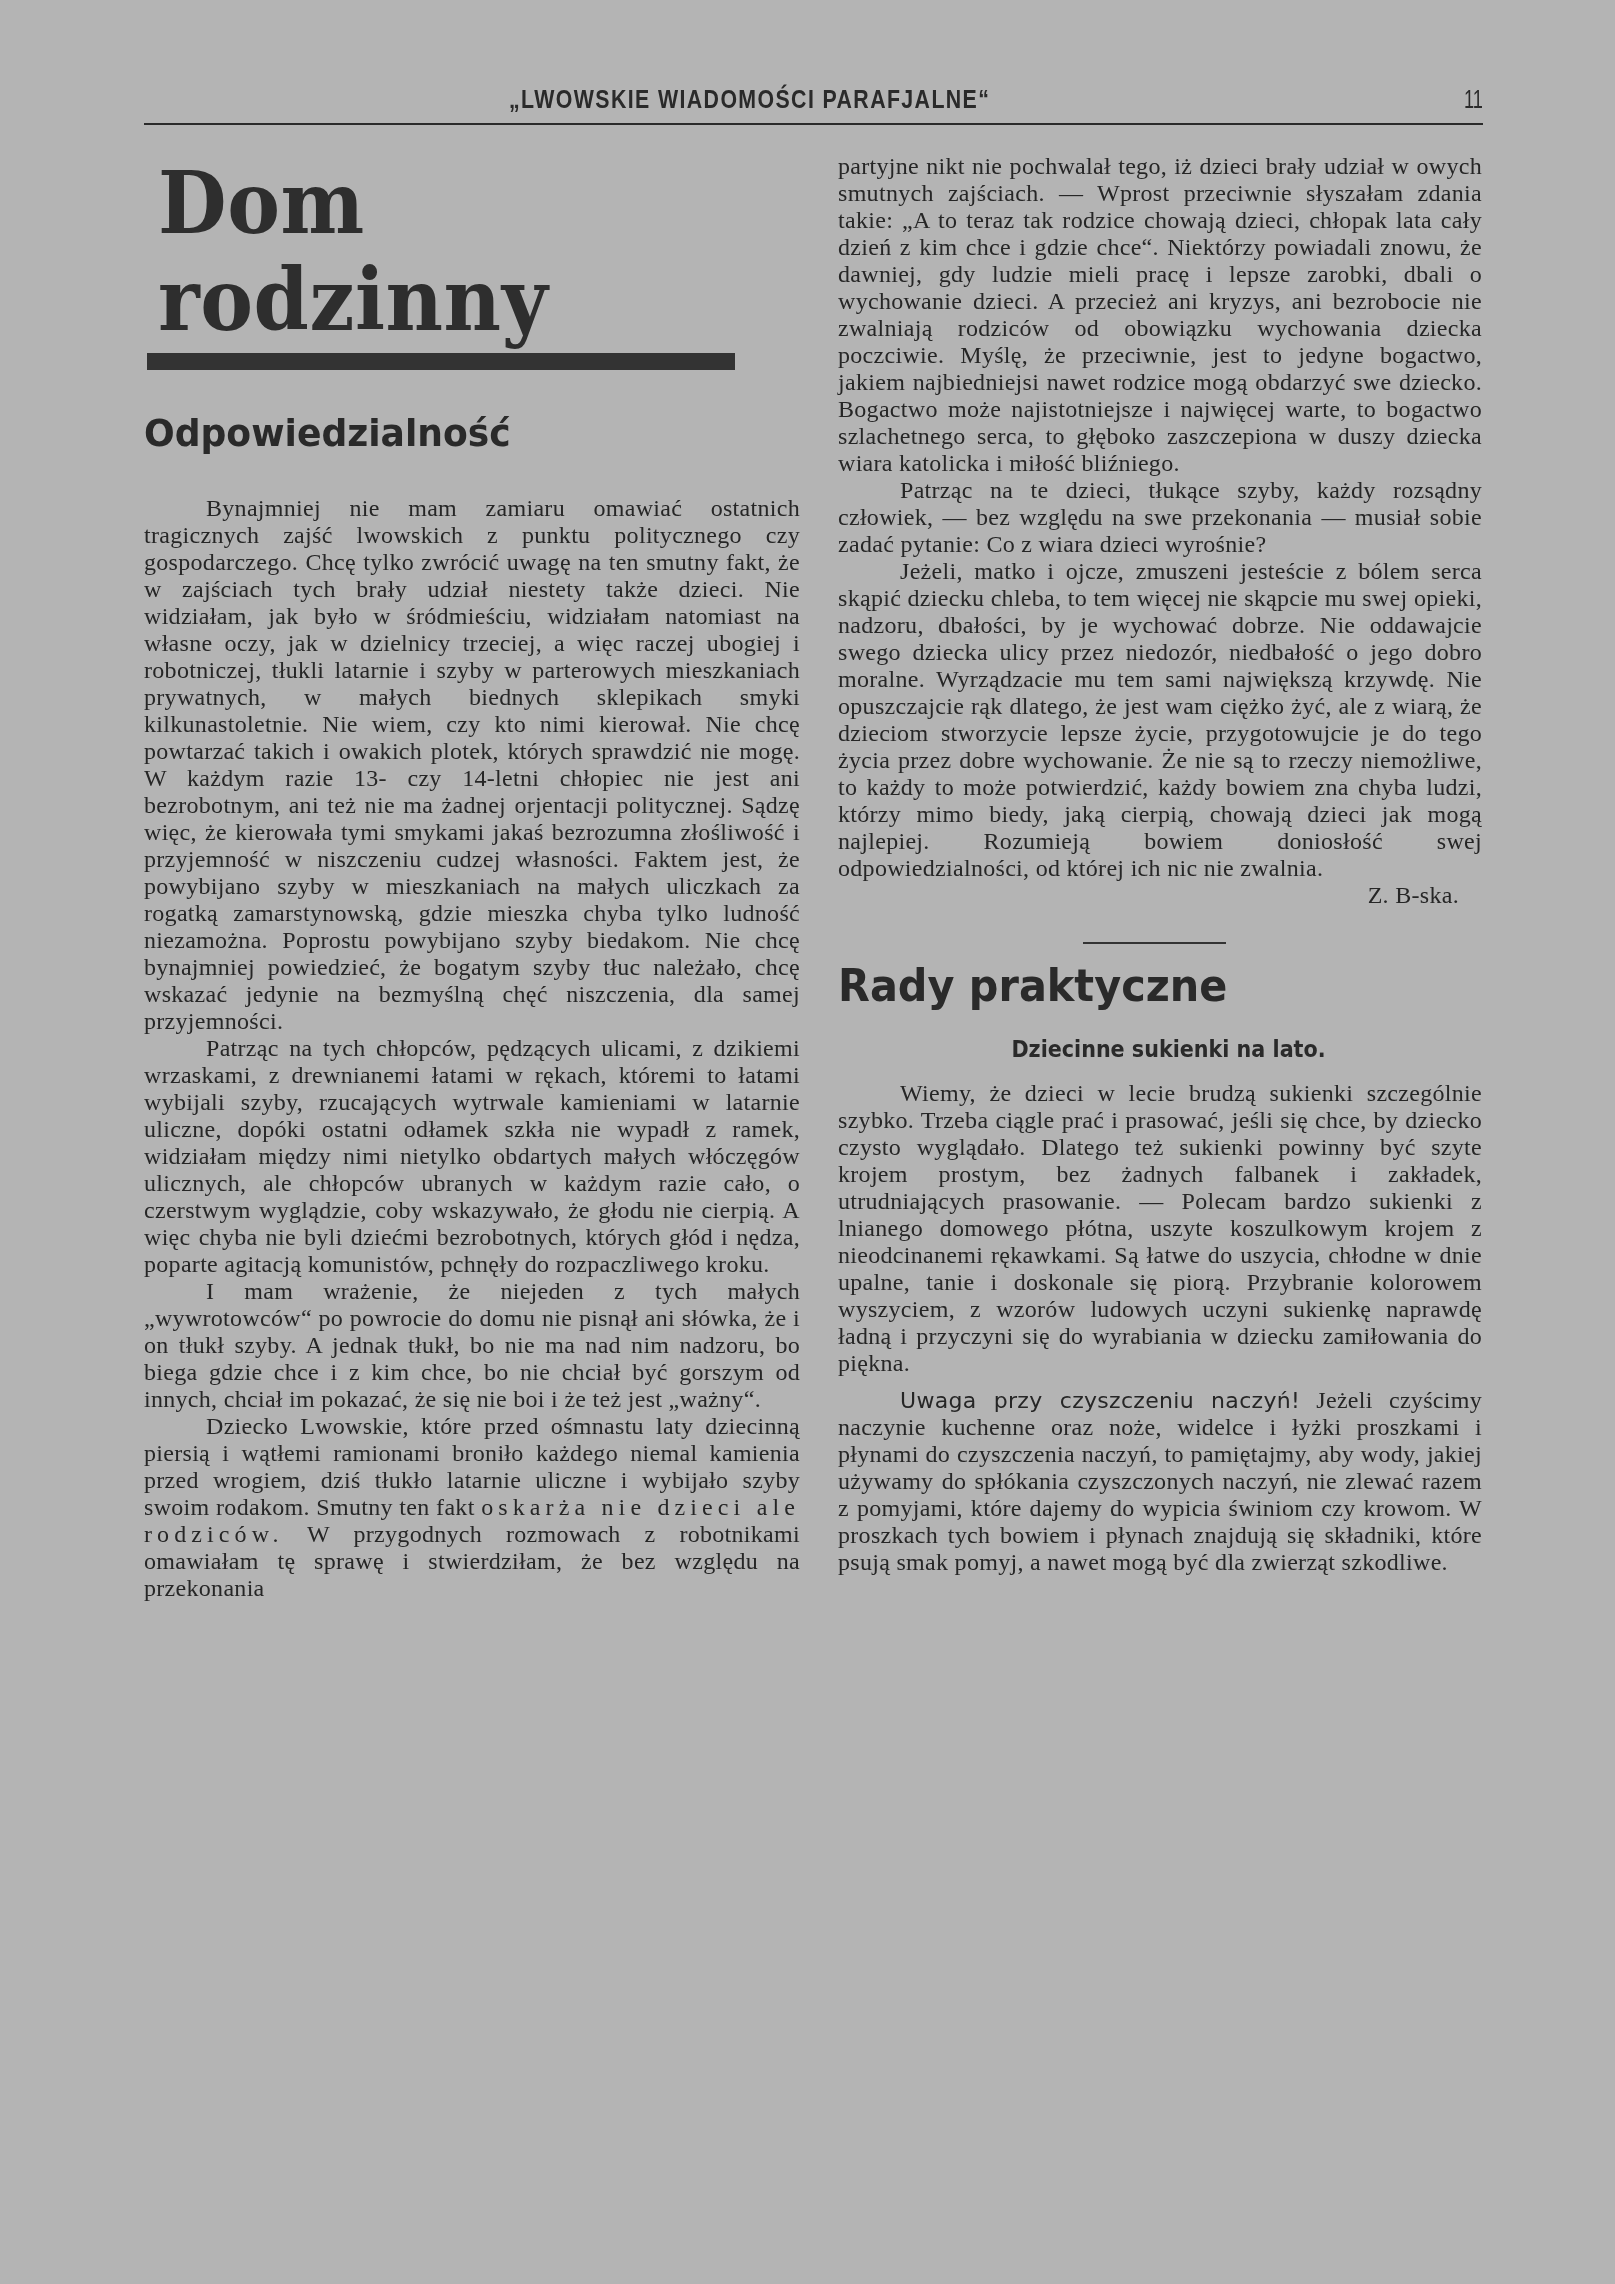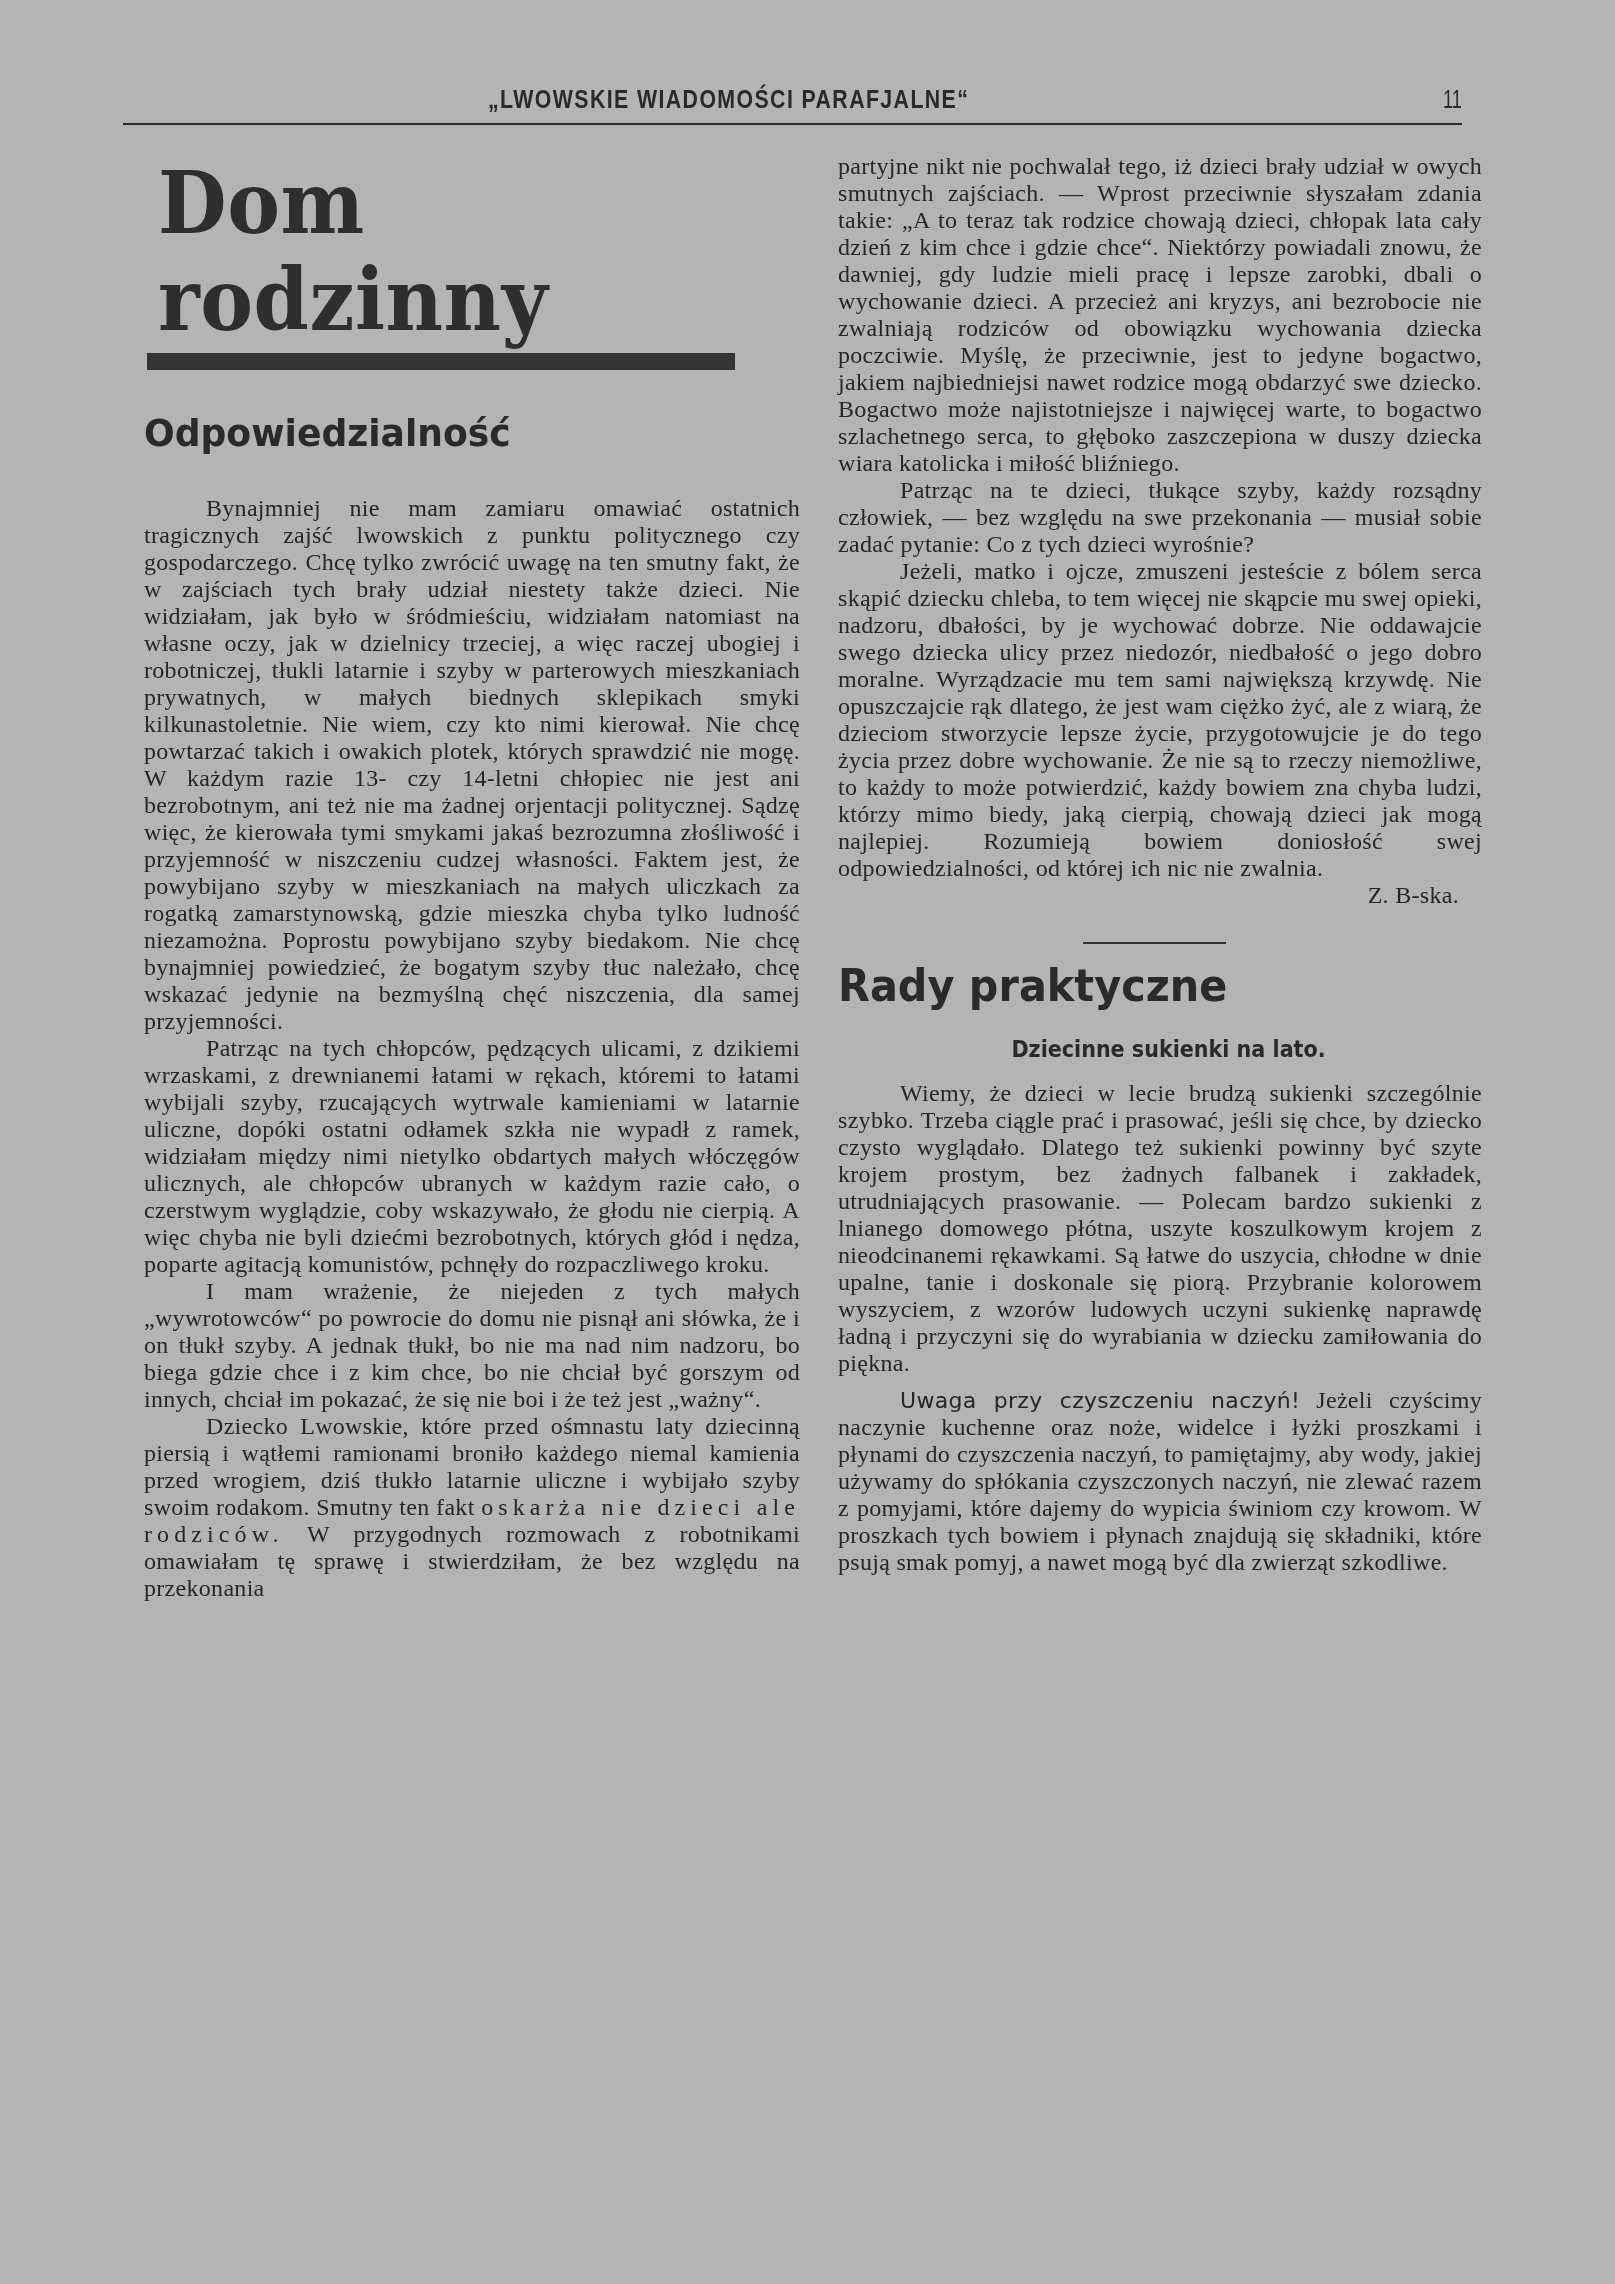--- a/index.html
+++ b/index.html
@@ -4,21 +4,21 @@
 <style>
   html, body { margin: 0; padding: 0; }
   body {
     width: 1616px; height: 2284px;
     background: #b4b4b4;
     position: relative; overflow: hidden;
     font-family: "DejaVu Serif", "Liberation Serif", serif;
     color: #222;
   }
   .page-header {
-    position: absolute; left: 123px; top: 83px; width: 1339px; height: 40px;
+    position: absolute; left: 144px; top: 83px; width: 1339px; height: 40px;
     border-bottom: 2.9px solid #2a2a2a;
   }
   .page-header .running-title {
     position: absolute; left: 365px; top: 1.1px;
     font-family: "Liberation Sans", sans-serif; font-weight: bold;
     font-size: 26px; letter-spacing: 1.7px; transform: scaleX(0.82); transform-origin: left;
     color: #2a2a2a;
   }
   .page-header .page-num {
     position: absolute; right: 0; top: 1.1px;
@@ -84,21 +84,21 @@
     <p>Bynajmniej nie mam zamiaru omawiać ostatnich tragicznych zajść lwowskich z punktu politycznego czy gospodarczego. Chcę tylko zwrócić uwagę na ten smutny fakt, że w zajściach tych brały udział niestety także dzieci. Nie widziałam, jak było w śródmieściu, widziałam natomiast na własne oczy, jak w dzielnicy trzeciej, a więc raczej ubogiej i robotniczej, tłukli latarnie i szyby w parterowych mieszkaniach prywatnych, w małych biednych sklepikach smyki kilkunastoletnie. Nie wiem, czy kto nimi kierował. Nie chcę powtarzać takich i owakich plotek, których sprawdzić nie mogę. W każdym razie 13- czy 14-letni chłopiec nie jest ani bezrobotnym, ani też nie ma żadnej orjentacji politycznej. Sądzę więc, że kierowała tymi smykami jakaś bezrozumna złośliwość i przyjemność w niszczeniu cudzej własności. Faktem jest, że powybijano szyby w mieszkaniach na małych uliczkach za rogatką zamarstynowską, gdzie mieszka chyba tylko ludność niezamożna. Poprostu powybijano szyby biedakom. Nie chcę bynajmniej powiedzieć, że bogatym szyby tłuc należało, chcę wskazać jedynie na bezmyślną chęć niszczenia, dla samej przyjemności.</p>
     <p>Patrząc na tych chłopców, pędzących ulicami, z dzikiemi wrzaskami, z drewnianemi łatami w rękach, któremi to łatami wybijali szyby, rzucających wytrwale kamieniami w latarnie uliczne, dopóki ostatni odłamek szkła nie wypadł z ramek, widziałam między nimi nietylko obdartych małych włóczęgów ulicznych, ale chłopców ubranych w każdym razie cało, o czerstwym wyglądzie, coby wskazywało, że głodu nie cierpią. A więc chyba nie byli dziećmi bezrobotnych, których głód i nędza, poparte agitacją komunistów, pchnęły do rozpaczliwego kroku.</p>
     <p>I mam wrażenie, że niejeden z tych małych „wywrotowców“ po powrocie do domu nie pisnął ani słówka, że i on tłukł szyby. A jednak tłukł, bo nie ma nad nim nadzoru, bo biega gdzie chce i z kim chce, bo nie chciał być gorszym od innych, chciał im pokazać, że się nie boi i że też jest „ważny“.</p>
     <p><span>Dziecko Lwowskie, które przed ośmnastu laty dziecinną piersią i wątłemi ramionami broniło każdego niemal kamienia przed wrogiem, dziś tłukło latarnie uliczne i wybijało szyby swoim rodakom. Smutny ten fakt </span><span class="spaced">oskarża nie dzieci ale rodziców.</span><span> W przygodnych rozmowach z robotnikami omawiałam tę sprawę i stwierdziłam, że bez względu na przekonania</span></p>
   </div>
 </div>
 
 <div class="col col-right">
   <div class="body-text">
     <p class="noindent">partyjne nikt nie pochwalał tego, iż dzieci brały udział w owych smutnych zajściach. — Wprost przeciwnie słyszałam zdania takie: „A to teraz tak rodzice chowają dzieci, chłopak lata cały dzień z kim chce i gdzie chce“. Niektórzy powiadali znowu, że dawniej, gdy ludzie mieli pracę i lepsze zarobki, dbali o wychowanie dzieci. A przecież ani kryzys, ani bezrobocie nie zwalniają rodziców od obowiązku wychowania dziecka poczciwie. Myślę, że przeciwnie, jest to jedyne bogactwo, jakiem najbiedniejsi nawet rodzice mogą obdarzyć swe dziecko. Bogactwo może najistotniejsze i najwięcej warte, to bogactwo szlachetnego serca, to głęboko zaszczepiona w duszy dziecka wiara katolicka i miłość bliźniego.</p>
-    <p>Patrząc na te dzieci, tłukące szyby, każdy rozsądny człowiek, — bez względu na swe przekonania — musiał sobie zadać pytanie: Co z tych dzieci wyrośnie?</p>
+    <p>Patrząc na te dzieci, tłukące szyby, każdy rozsądny człowiek, — bez względu na swe przekonania — musiał sobie zadać pytanie: Co z wiara dzieci wyrośnie?</p>
     <p><span>Jeżeli, matko i ojcze, zmuszeni jesteście z bólem serca skąpić dziecku chleba, to tem więcej nie skąpcie mu swej opieki, nadzoru, dbałości, by je wychować dobrze. Nie oddawajcie swego dziecka ulicy przez niedozór, niedbałość o jego dobro moralne. Wyrządzacie mu tem sami największą krzywdę. Nie opuszczajcie rąk dlatego, że jest wam ciężko żyć, ale z wiarą, że dzieciom stworzycie lepsze życie, przygotowujcie je do tego życia przez dobre wychowanie. Że nie są to rzeczy niemożliwe, to każdy to może potwierdzić, każdy bowiem zna chyba ludzi, którzy mimo biedy, jaką cierpią, chowają dzieci jak mogą najlepiej. Rozumieją bowiem doniosłość swej odpowiedzialności, od której ich nic nie zwalnia.</span> <span class="signature">Z. B-ska.</span></p>
   </div>
   <div style="clear:both"></div>
   <div class="divider"></div>
   <div class="rady-title">Rady praktyczne</div>
   <div class="rady-sub">Dziecinne sukienki na lato.</div>
   <div class="body-text">
     <p>Wiemy, że dzieci w lecie brudzą sukienki szczególnie szybko. Trzeba ciągle prać i prasować, jeśli się chce, by dziecko czysto wyglądało. Dlatego też sukienki powinny być szyte krojem prostym, bez żadnych falbanek i zakładek, utrudniających prasowanie. — Polecam bardzo sukienki z lnianego domowego płótna, uszyte koszulkowym krojem z nieodcinanemi rękawkami. Są łatwe do uszycia, chłodne w dnie upalne, tanie i doskonale się piorą. Przybranie kolorowem wyszyciem, z wzorów ludowych uczyni sukienkę naprawdę ładną i przyczyni się do wyrabiania w dziecku zamiłowania do piękna.</p>
     <p style="margin-top:10.3px"><span class="bold-lead">Uwaga przy czyszczeniu naczyń!</span><span> Jeżeli czyścimy naczynie kuchenne oraz noże, widelce i łyżki proszkami i płynami do czyszczenia naczyń, to pamiętajmy, aby wody, jakiej używamy do spłókania czyszczonych naczyń, nie zlewać razem z pomyjami, które dajemy do wypicia świniom czy krowom. W proszkach tych bowiem i płynach znajdują się składniki, które psują smak pomyj, a nawet mogą być dla zwierząt szkodliwe.</span></p>
   </div>

